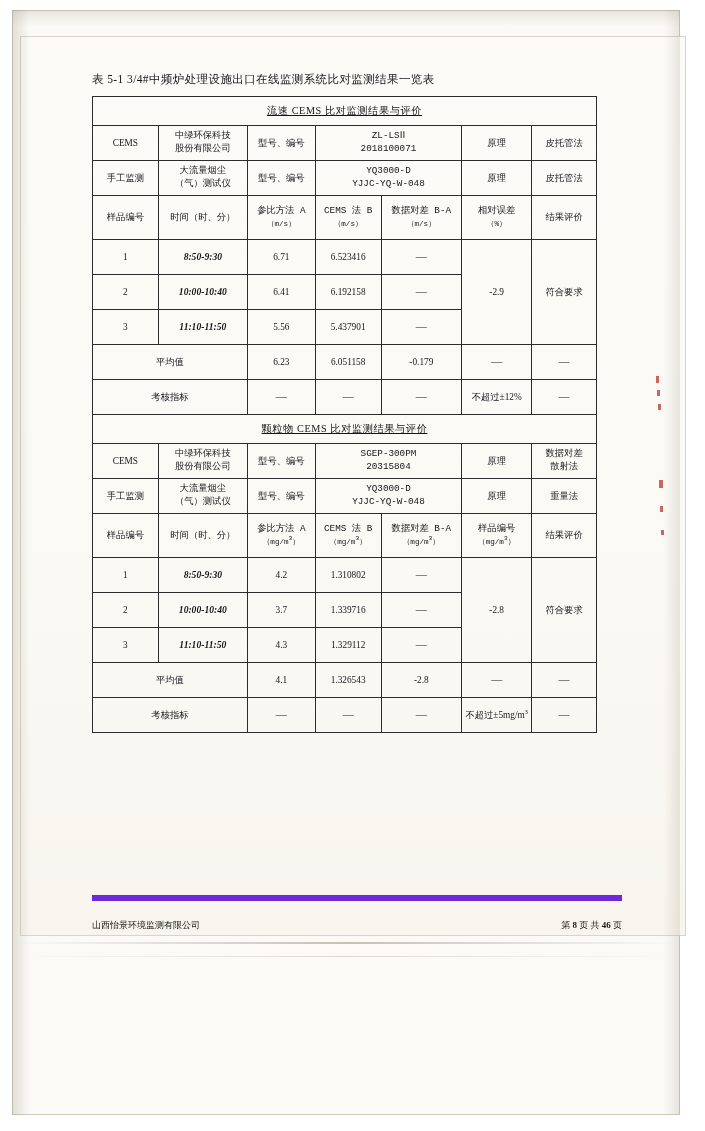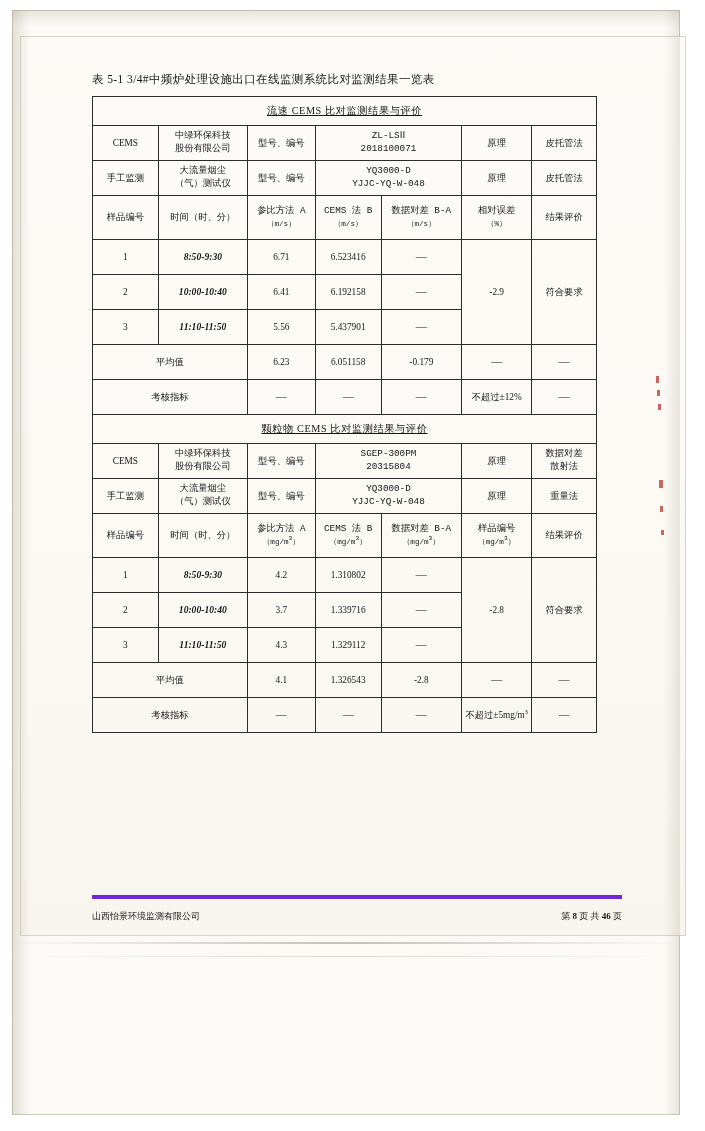--- a/index.html
+++ b/index.html
@@ -63,22 +63,22 @@
   .bold{font-weight:bold;font-size:9.6px;font-style:italic;}
   .dash{font-size:11px;letter-spacing:0px;}
   .footer{
     position:absolute;
     left:80px;top:885px;
     width:530px;
     font-size:9px;
     color:#1a1a1a;
   }
   .footer .line{
-    border-top:4px solid #6d28d9;
-    padding-top:11px;
+    border-top:6px solid #6d28d9;
+    padding-top:18px;
     display:flex;
     justify-content:space-between;
   }
   .footer .right b{font-weight:bold;}
   
   .speck{position:absolute;background:#b9342a;opacity:.75;}
   .edge-shadow{
     position:absolute;left:0;top:0;width:668px;height:1105px;
     pointer-events:none;
     background:

